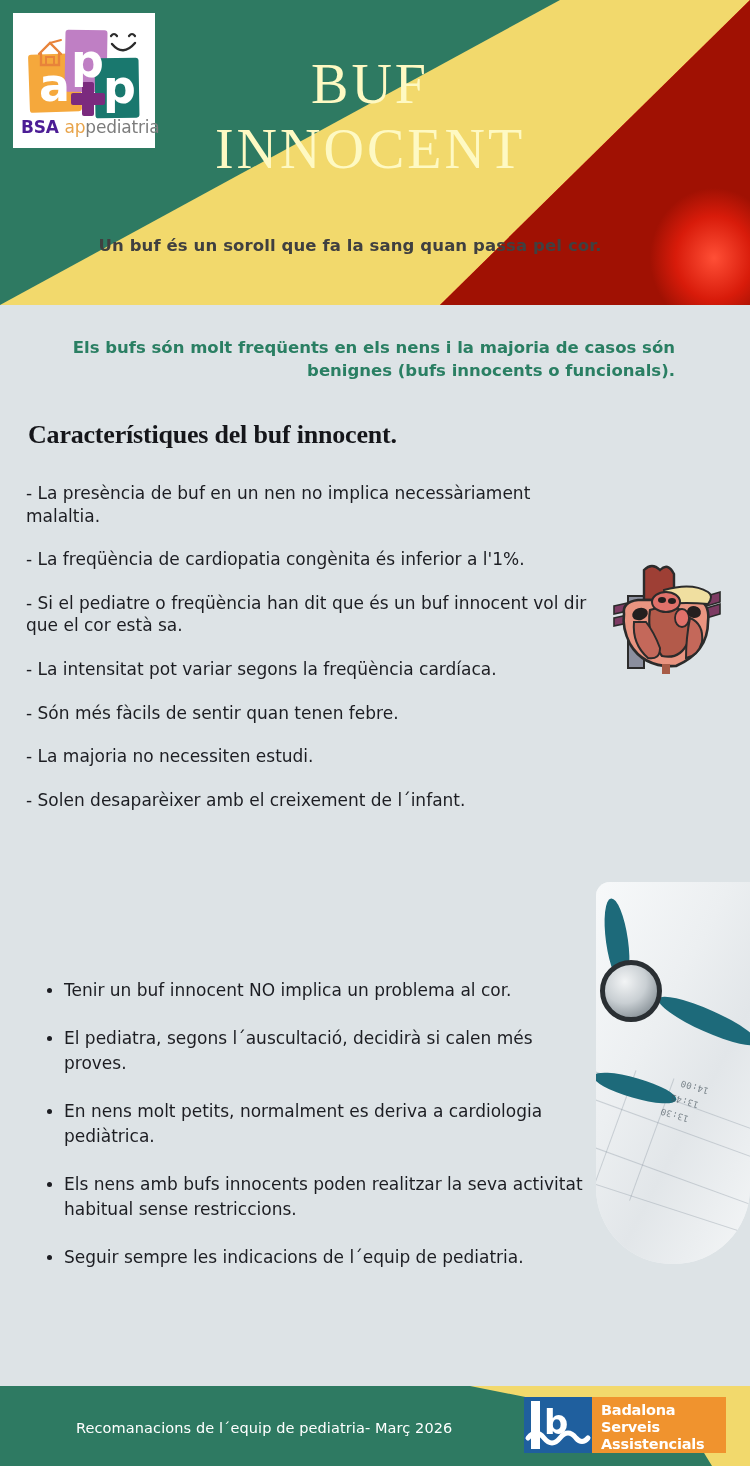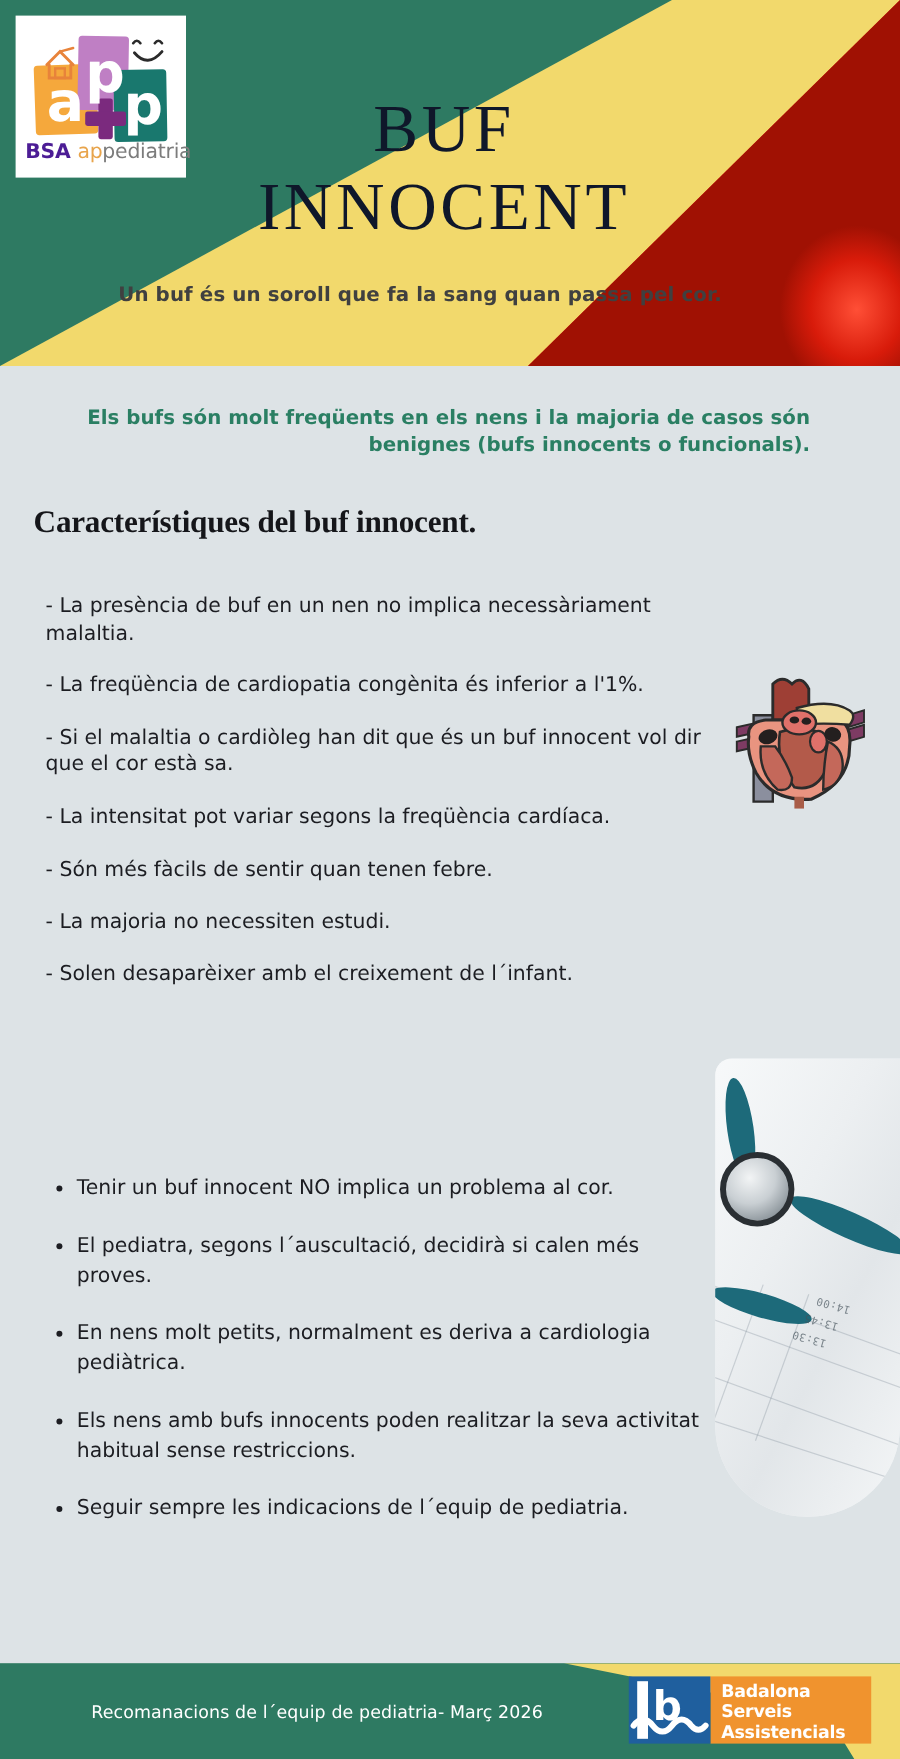--- a/index.html
+++ b/index.html
@@ -133,26 +133,25 @@
   }
   .logo-bsa { color: #4c1d95; }
   .logo-ap { color: #e8a44b; font-weight: 400; }
   .logo-pediatria { color: #7c7c7c; font-weight: 400; }
 
   .poster-title {
     position: absolute;
     left: 170px; top: 52px;
     width: 400px;
     text-align: center;
-    color: #0f172a;
+    color: #fef9c3;
     font-family: "Liberation Serif", serif;
     font-size: 56px;
     line-height: 1.16;
     letter-spacing: 3px;
-    margin-top: 24px;
   }
   .subtitle {
     position: absolute;
     left: 50px; top: 236px;
     width: 600px;
     text-align: center;
     color: #404040;
     font-size: 16.5px;
     font-weight: 700;
     letter-spacing: 0.1px;
@@ -177,21 +176,21 @@
     font-size: 26px;
     letter-spacing: -0.2px;
   }
   .h2-a { left: 28px; top: 420px; }
   .h2-b { left: 22px; top: 916px; }
 
   .dash-list {
     position: absolute;
     left: 22px; top: 478px;
     width: 570px;
-    margin: 16px;
+    margin: 4px;
     padding: 0;
     list-style: none;
   }
   .dash-list li {
     color: #1c1d22;
     font-size: 17px;
     line-height: 1.33;
     margin-bottom: 21px;
   }
   .bullet-list {
@@ -387,21 +386,21 @@
 
   <div class="subtitle">Un buf és un soroll que fa la sang quan passa pel cor.</div>
 
   <div class="intro">Els bufs són molt freqüents en els nens i la majoria de casos són benignes (bufs innocents o funcionals).</div>
 
   <div class="h2 h2-a">Característiques del buf innocent.</div>
 
   <ul class="dash-list">
     <li>- La presència de buf en un nen no implica necessàriament malaltia.</li>
     <li>- La freqüència de cardiopatia congènita és inferior a l'1%.</li>
-    <li>- Si el malaltia o cardiòleg han dit que és un buf innocent vol dir que el cor està sa.</li>
+    <li>- Si el pediatre o freqüència han dit que és un buf innocent vol dir que el cor està sa.</li>
     <li>- La intensitat pot variar segons la freqüència cardíaca.</li>
     <li>- Són més fàcils de sentir quan tenen febre.</li>
     <li>- La majoria no necessiten estudi.</li>
     <li>- Solen desaparèixer amb el creixement de l´infant.</li>
   </ul>
 
   <svg class="heart-illu" viewBox="0 0 122 118">
     <path d="M24 40 L24 112 L40 112 L40 40 Z" fill="#8b8f9e" stroke="#2b2b2b" stroke-width="2"></path>
     <path d="M10 50 L28 46 L28 54 L10 58 Z" fill="#7d3b63" stroke="#2b2b2b" stroke-width="1.6"></path>
     <path d="M10 62 L28 58 L28 66 L10 70 Z" fill="#7d3b63" stroke="#2b2b2b" stroke-width="1.6"></path>

